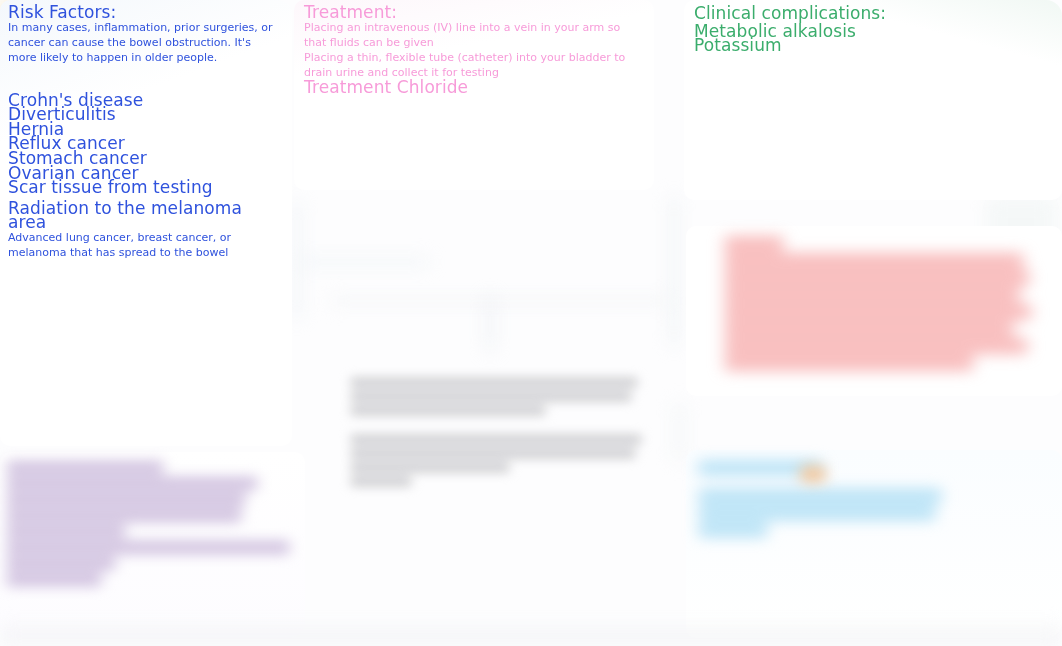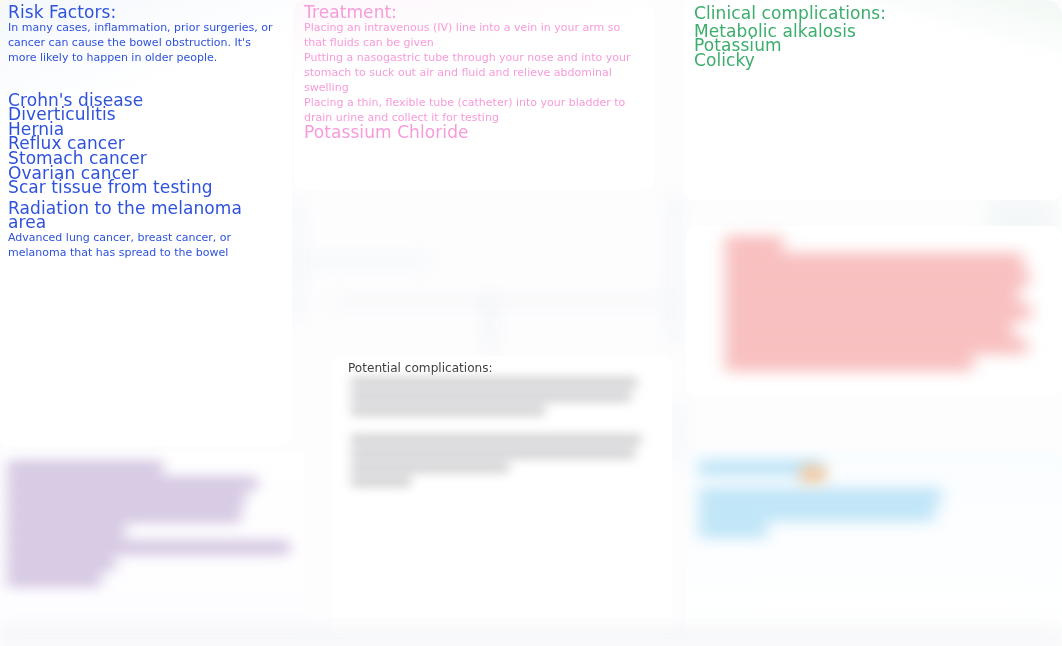--- a/index.html
+++ b/index.html
@@ -121,39 +121,34 @@
       <div class="gap6"></div>
       <p class="line">Radiation to the melanoma area</p>
       <p class="para">Advanced lung cancer, breast cancer, or melanoma that has spread to the bowel</p>
     </div>
   </div>
 
   <div class="card note" id="treat-card">
     <div class="inner">
       <p class="line">Treatment:</p>
       <p class="para">Placing an intravenous (IV) line into a vein in your arm so that fluids can be given</p>
-      <p class="para">Putting a nasogastric tube through your nose and into your stomach to suck out air and fluid and relieve abdominal swelling</p>
       <p class="para">Placing a thin, flexible tube (catheter) into your bladder to drain urine and collect it for testing</p>
-      <p class="line">Potassium Chloride</p>
+      <p class="line">Treatment Chloride</p>
     </div>
   </div>
 
   <div class="card note" id="clin-card">
     <div class="inner">
       <p class="line">Clinical complications:</p>
       <div style="height:3px"></div>
       <p class="line">Metabolic alkalosis</p>
       <p class="line">Potassium</p>
-      <p class="line">Colicky</p>
     </div>
   </div>
 
-  <div class="card" id="comp-card">
-    <div class="heading">Potential complications:</div>
-  </div>
   <div class="blur" id="comp-blur">
     <div class="row" style="width:288px"></div>
     <div class="row" style="width:282px"></div>
     <div class="row" style="width:196px"></div>
     <div class="row" style="width:0px;height:10px;background:transparent"></div>
     <div class="row" style="width:292px"></div>
     <div class="row" style="width:286px"></div>
     <div class="row" style="width:160px"></div>
     <div class="row" style="width:62px"></div>
   </div>

